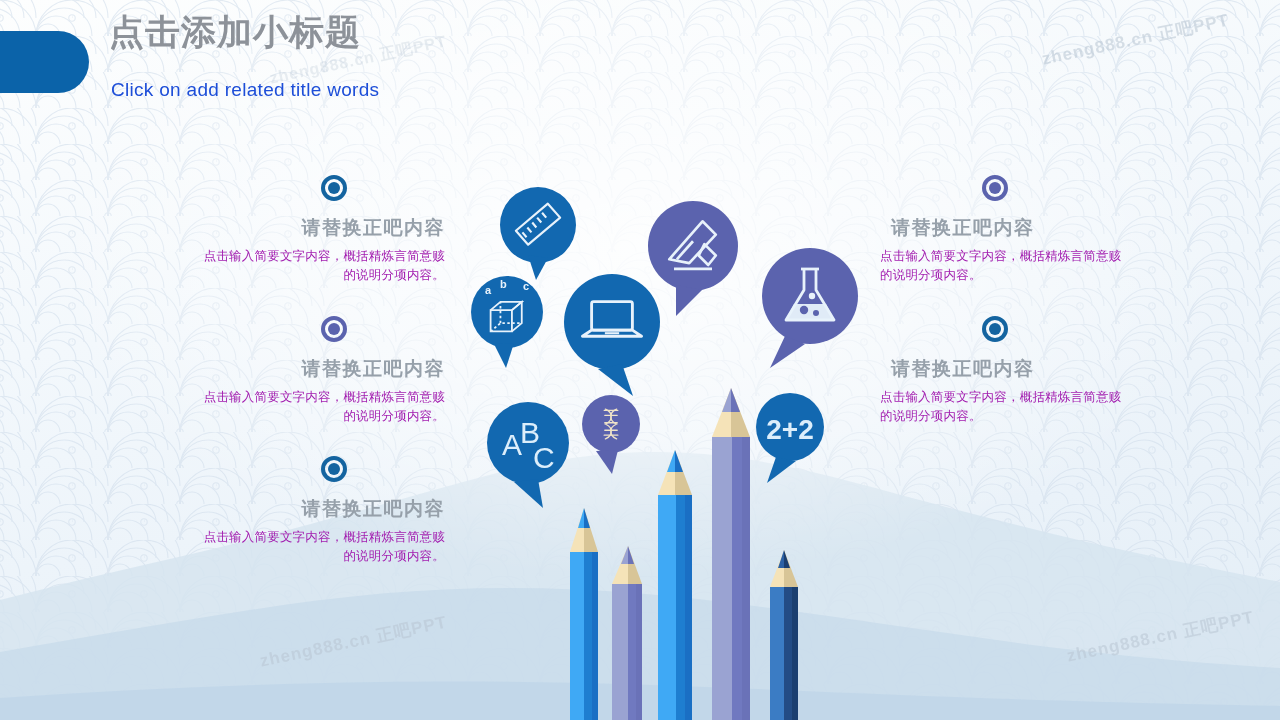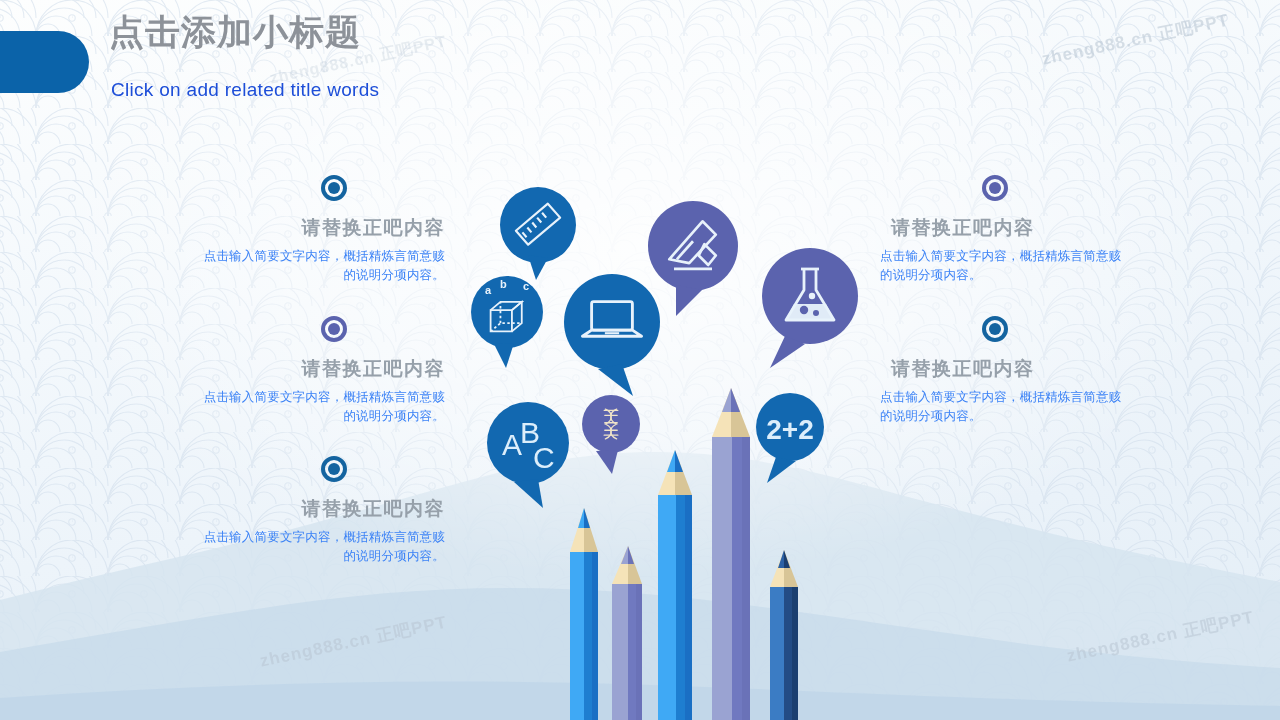--- a/index.html
+++ b/index.html
@@ -28,21 +28,21 @@
 
   
   .feat{position:absolute;width:250px;}
   .feat .dot{position:absolute;top:0;width:26px;height:26px;border-radius:50%;
     box-sizing:border-box;}
   .feat .dot i{position:absolute;left:50%;top:50%;width:12px;height:12px;
     border-radius:50%;transform:translate(-50%,-50%);display:block;}
   .feat h3{margin:0;position:absolute;top:40px;font-size:19px;font-weight:bold;
     color:#96a0aa;letter-spacing:1.5px;white-space:nowrap;}
   .feat p{margin:0;position:absolute;top:72px;font-size:12.5px;line-height:1.55;
-    color:#3b82f6;width:250px;letter-spacing:.2px;}
+    color:#a21caf;width:250px;letter-spacing:.2px;}
   .feat.left{left:195px;text-align:right;}
   .feat.left .dot{left:126px;}
   .feat.left h3{right:0;}
   .feat.left p{right:0;text-align:right;}
   .feat.right{left:880px;text-align:left;}
   .feat.right .dot{left:102px;}
   .feat.right h3{left:11px;}
   .feat.right p{left:0;text-align:left;}
 
   

